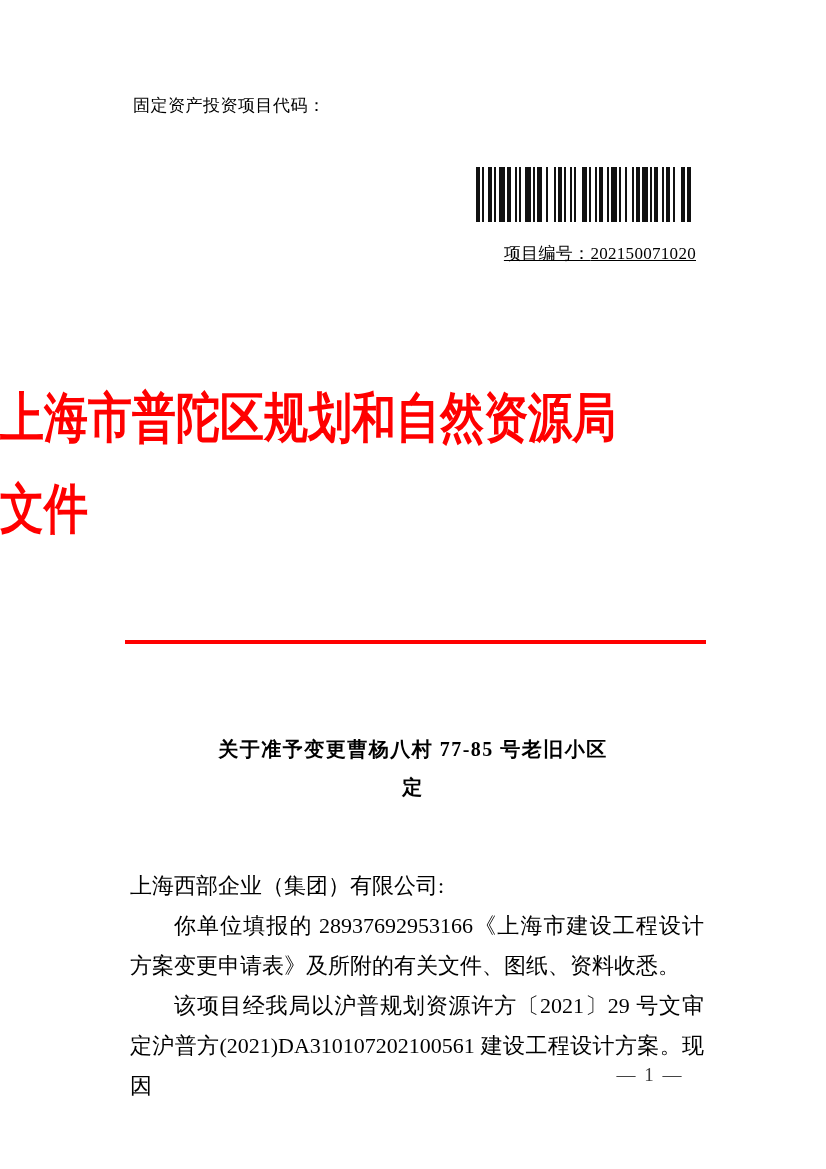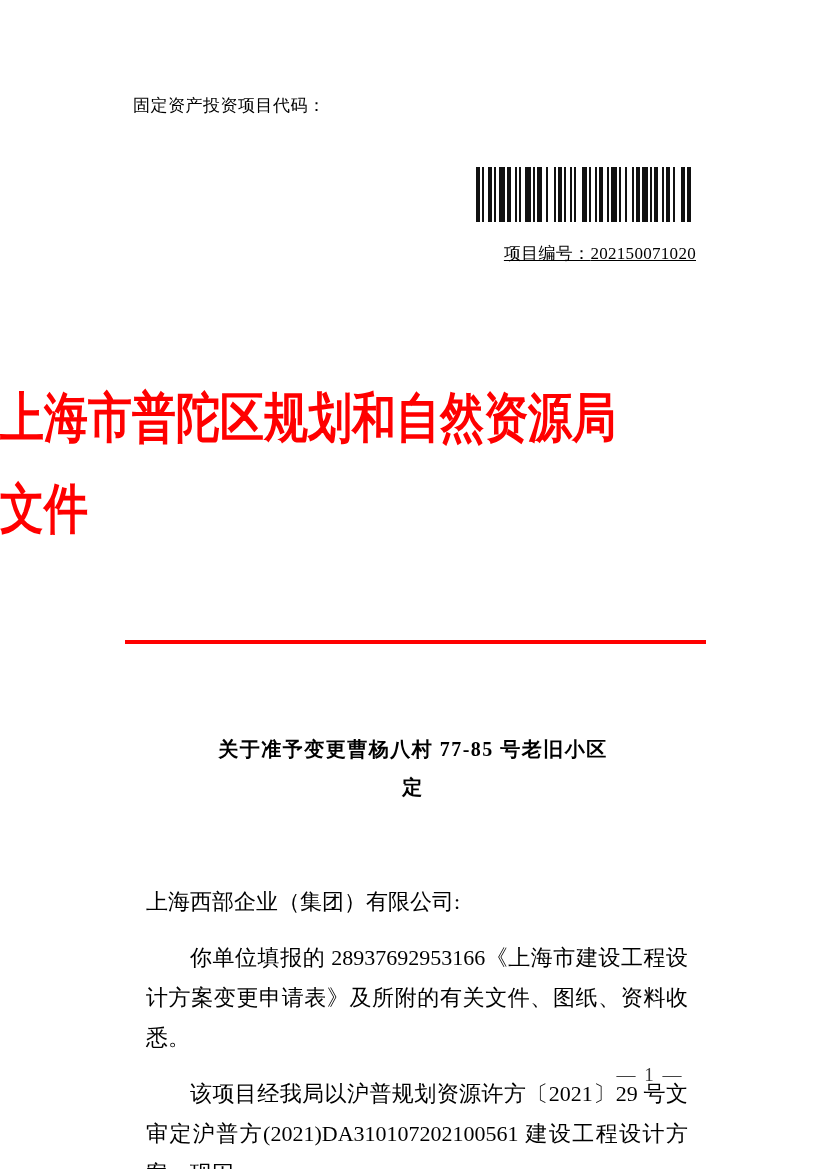--- a/index.html
+++ b/index.html
@@ -121,21 +121,21 @@
   
   .body-text{
     position:absolute;
     top:866px;
     left:130px;
     width:574px;
     font-size:22px;
     line-height:40px;
     text-align:justify;
   }
-  .body-text p{margin:16px;}
+  .body-text p{margin:0;}
   .body-text .para{text-indent:2em;}
 
   
   .page-number{
     position:absolute;
     top:1064px;
     left:600px;
     width:100px;
     text-align:center;
     font-size:19px;

